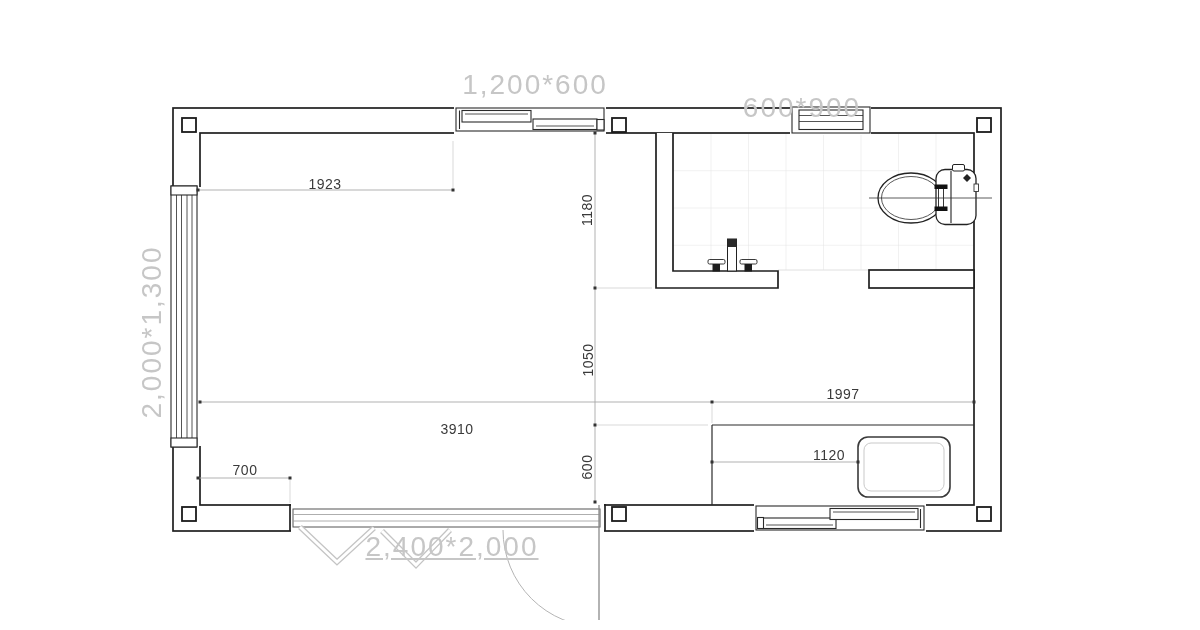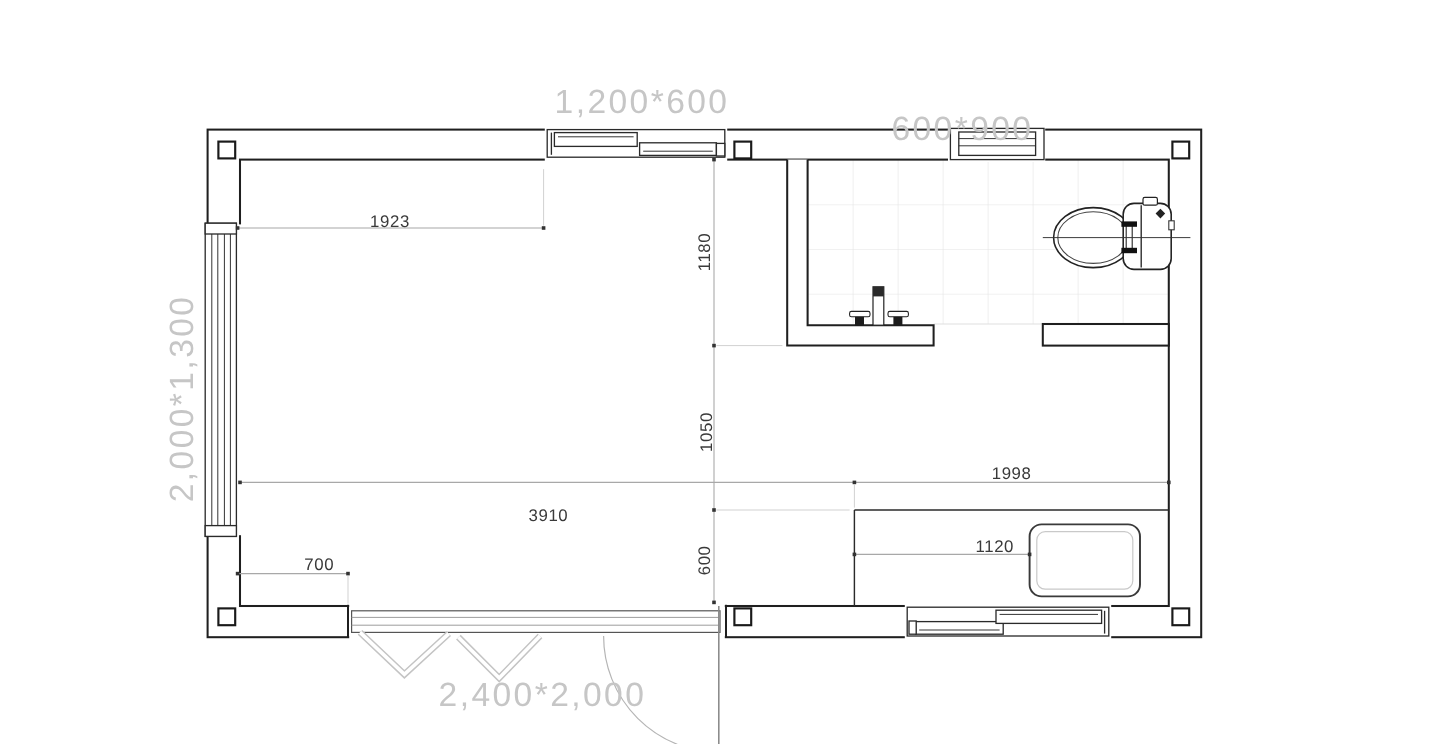--- a/index.html
+++ b/index.html
@@ -177,24 +177,24 @@
     <rect x="977" y="118" width="14" height="14"></rect>
     <rect x="182" y="507" width="14" height="14"></rect>
     <rect x="612" y="507" width="14" height="14"></rect>
     <rect x="977" y="507" width="14" height="14"></rect>
   </g>
 </svg>
 
   <div class="size-label" style="left:535px;top:85px;">1,200*600</div>
   <div class="size-label" style="left:802px;top:108px;">600*900</div>
   <div class="size-label vert" style="left:152px;top:332px;">2,000*1,300</div>
-  <div class="size-label" style="left:452px;top:579px;">2,400*2,000</div>
+  <div class="size-label" style="left:452px;top:547px;text-decoration:underline;">2,400*2,000</div>
 
   <div class="dim-label" style="left:325px;top:184px;">1923</div>
   <div class="dim-label vert" style="left:587px;top:210px;">1180</div>
   <div class="dim-label vert" style="left:588px;top:360px;">1050</div>
   <div class="dim-label vert" style="left:587px;top:467px;">600</div>
   <div class="dim-label" style="left:457px;top:393px;margin-top:36px;">3910</div>
-  <div class="dim-label" style="left:843px;top:394px;">1998</div>
+  <div class="dim-label" style="left:843px;top:394px;">1997</div>
   <div class="dim-label" style="left:785px;top:455px;margin-left:44px;">1120</div>
-  <div class="dim-label" style="left:245px;top:470px;margin-left:21px;">700</div>
+  <div class="dim-label" style="left:245px;top:470px;">700</div>
 
 </div>
 
 </body></html>

